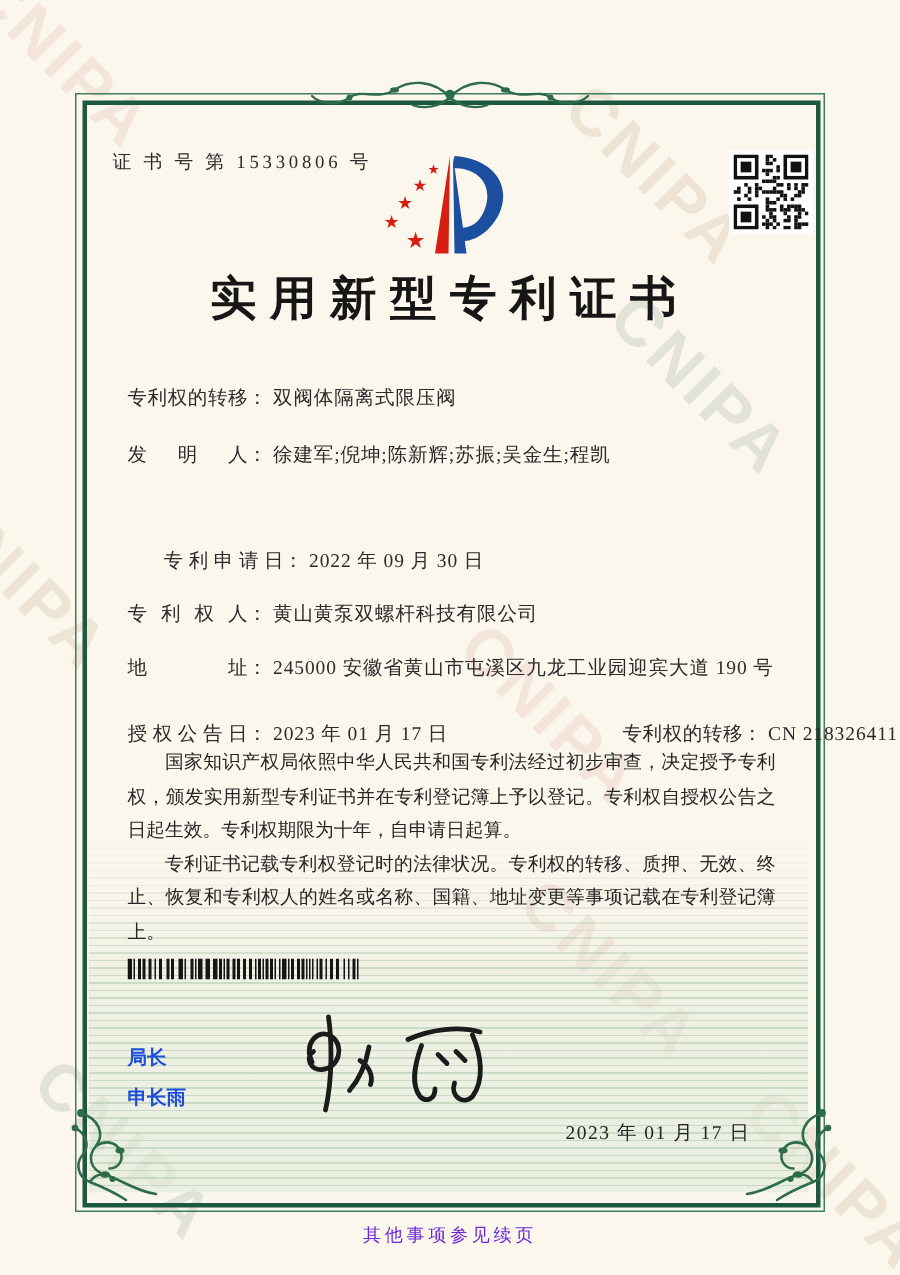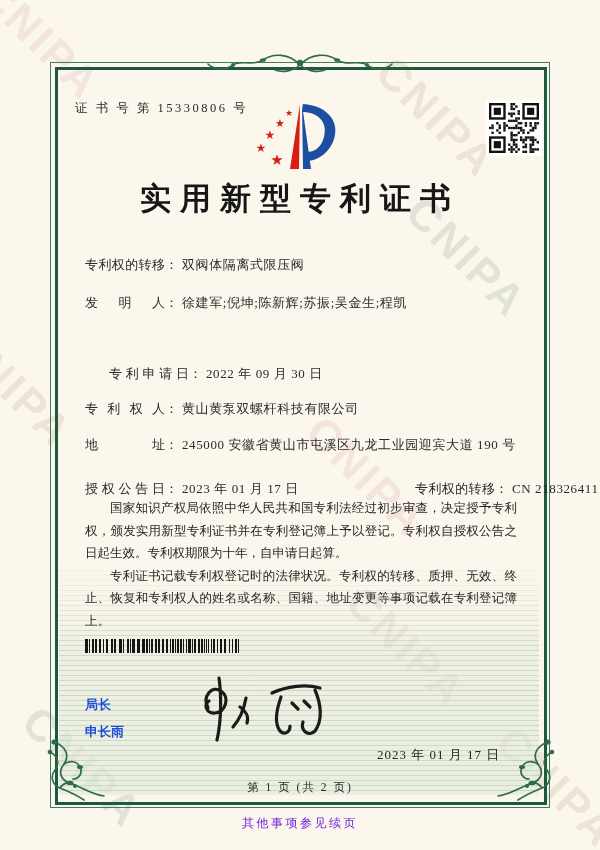--- a/index.html
+++ b/index.html
@@ -344,21 +344,20 @@
         <path d="M84,21 C99,14 118,12 132,16"></path>
         <path d="M93,25 C88,39 86,51 92,59 C96,63 102,61 102,54"></path>
         <path d="M127,18 C133,32 135,48 127,59 C121,65 112,59 115,50"></path>
         <path d="M104,31 L110,37"></path>
         <path d="M116,29 L122,35"></path>
       </g>
     </svg>
 
     <div class="issue-date">2023 年 01 月 17 日</div>
 
-    <div class="page-info">第 1 页 (共 2 页)</div>
     <div class="foot-note">其他事项参见续页</div>
   </div>
 
   <svg class="ornament-bl" width="64" height="70" viewBox="0 0 64 70">
     <g stroke="#2e6b4a" fill="none" stroke-width="1.7" stroke-linecap="round">
       <path d="M10,4 C22,8 26,18 20,26 C14,33 16,42 26,45 C38,49 46,56 60,58"></path>
       <path d="M6,14 C14,18 16,26 11,32 C6,38 8,47 16,50 C26,54 34,58 40,62"></path>
       <path d="M20,26 C26,22 33,23 36,29 C39,35 35,41 29,41"></path>
       <path d="M16,50 C20,44 27,43 31,48"></path>
     </g>

